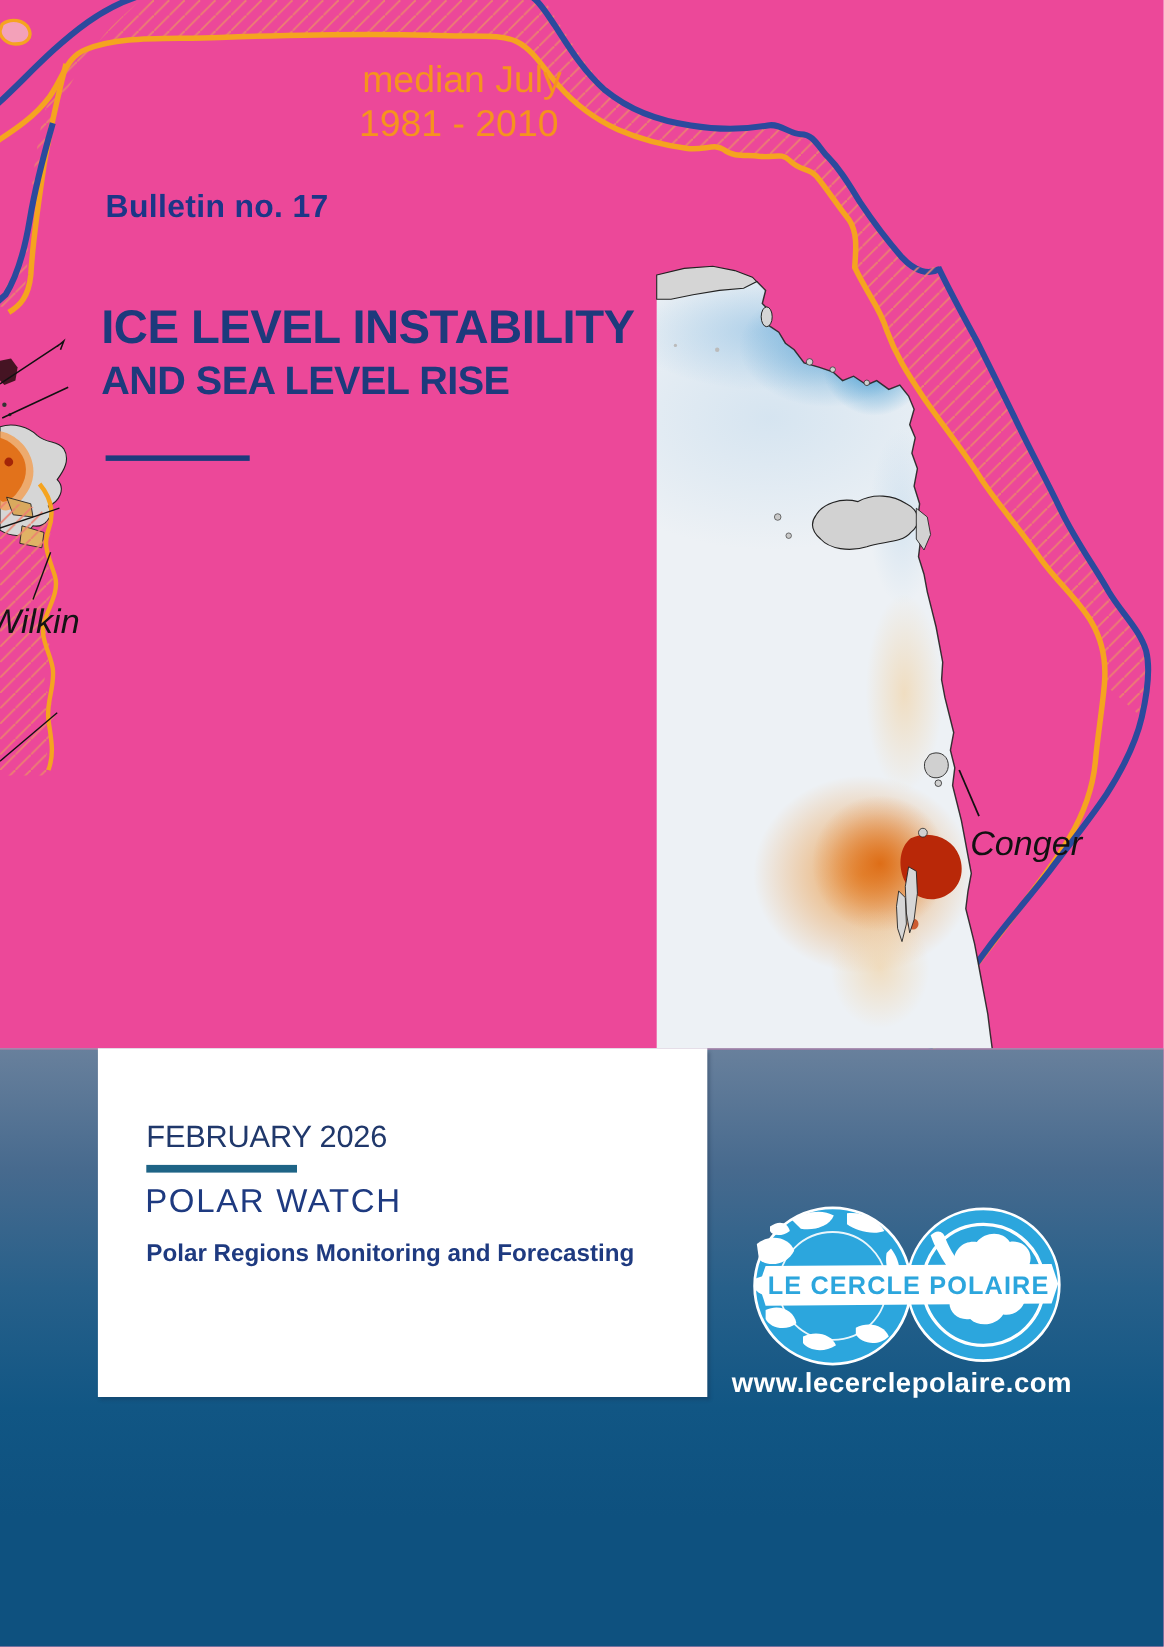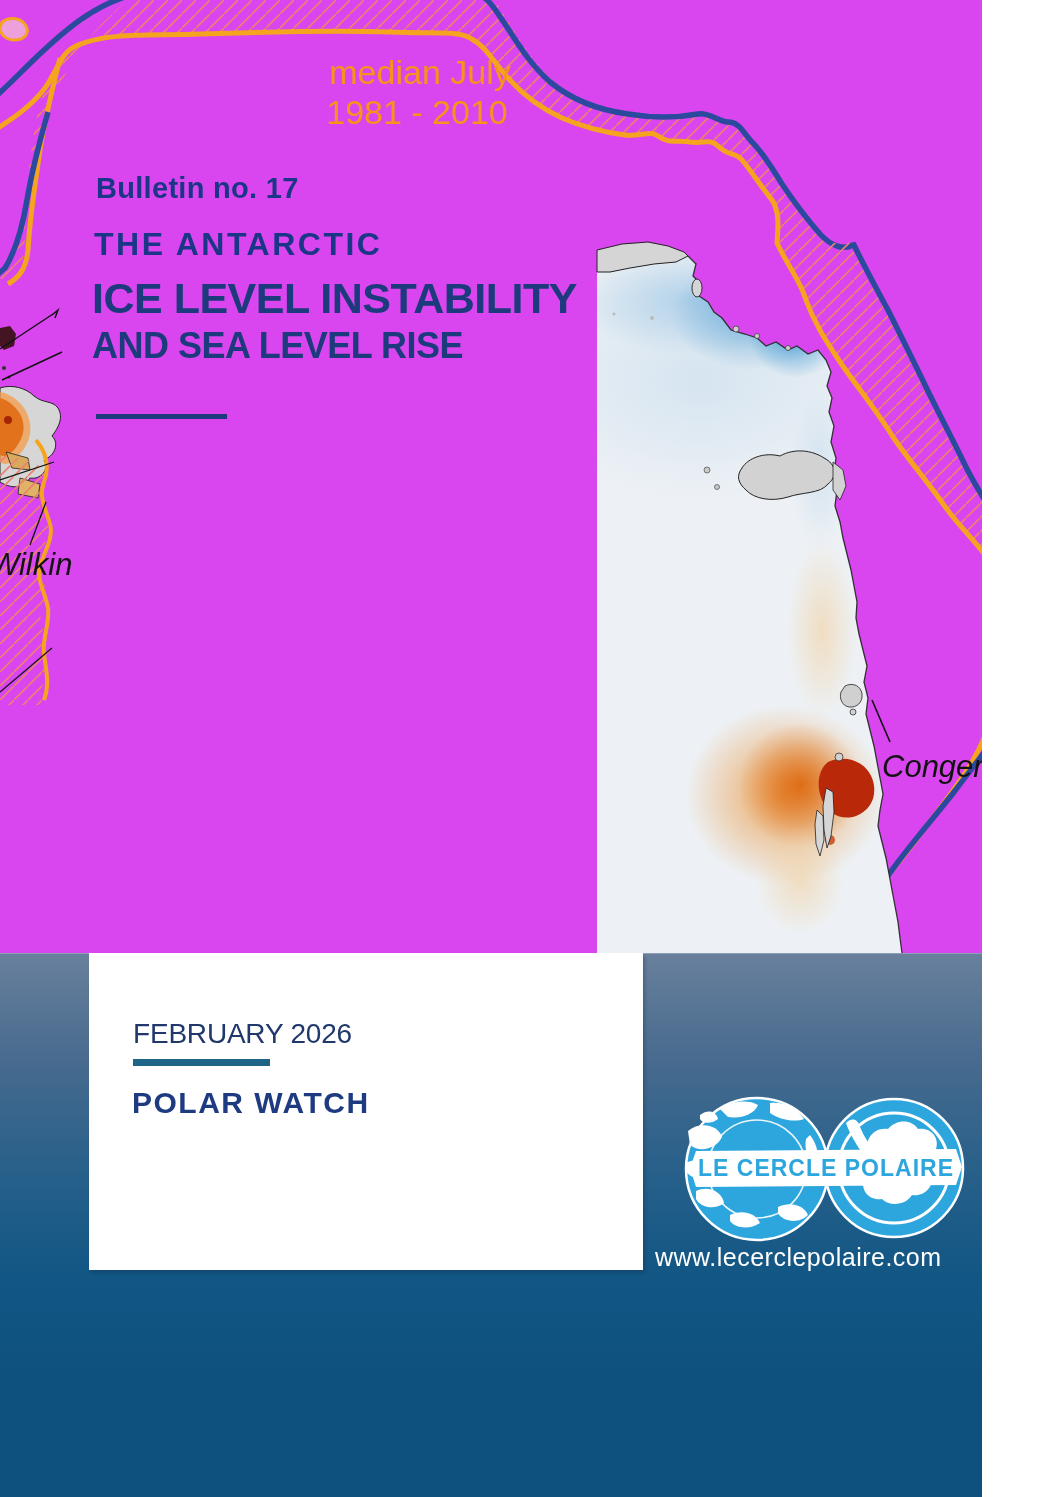--- a/index.html
+++ b/index.html
@@ -1,18 +1,18 @@
 <!DOCTYPE html>
 <html><head>
 <meta charset="utf-8">
 <style>
   html,body{margin:0;padding:0;background:#ffffff;}
   #page{
-    position:relative;width:982px;height:1497px;overflow:hidden;
-    background:#d946ef;font-family:"Liberation Sans",sans-serif;
+    position:relative;width:1058px;height:1497px;overflow:hidden;
+    background:#ec4899;font-family:"Liberation Sans",sans-serif;
   }
   #map-svg{position:absolute;left:0;top:0;}
   
   .bulletin-no{position:absolute;left:96px;top:172px;font-size:29px;font-weight:700;color:#1c3687;letter-spacing:.3px;}
   .heading1{position:absolute;left:94px;top:226px;font-size:32px;font-weight:700;color:#1c3687;letter-spacing:2.5px;}
   .heading2{position:absolute;left:92px;top:274px;font-size:43px;font-weight:700;color:#1d3a7c;letter-spacing:-.5px;}
   .heading3{position:absolute;left:92px;top:325px;font-size:36px;font-weight:700;color:#1d3a7c;letter-spacing:-.5px;}
   .title-rule{position:absolute;left:96px;top:414px;width:131px;height:5px;background:#1d3a7c;}
   
   .band{
@@ -20,27 +20,27 @@
     background:linear-gradient(180deg,#68809c 0%,#476a8e 20%,#27608a 40%,#115684 60%,#0e517f 78%,#0e517f 100%);
     border-top:1px solid #8ea0b5;
   }
   
   .card{
     position:absolute;left:53px;top:953px;width:554px;height:317px;
     background:#ffffff;box-shadow:2px 3px 3px rgba(20,40,70,.28);margin-left:36px;
   }
   .card-date{position:absolute;left:44px;top:65px;font-size:28px;font-weight:400;color:#20386b;letter-spacing:-.2px;}
   .card-rule{position:absolute;left:44px;top:106px;width:137px;height:7px;background:#1e6486;}
-  .card-pub{position:absolute;left:43px;top:133px;font-size:30px;font-weight:700;color:#1e3a80;letter-spacing:1.5px;text-align:center;}
+  .card-pub{position:absolute;left:43px;top:123px;font-size:30px;font-weight:400;color:#1e3a80;letter-spacing:1.5px;text-align:center;}
   .card-tagline{position:absolute;left:44px;top:173px;font-size:22px;font-weight:700;color:#1e3a80;}
   
   #logo-svg{position:absolute;left:660px;top:1075px;}
   .website{
-    position:absolute;left:655px;top:1243px;width:330px;
-    color:#ffffff;font-size:25px;font-weight:400;letter-spacing:.5px;
+    position:absolute;left:655px;top:1243px;width:330px;text-align:center;
+    color:#ffffff;font-size:25px;font-weight:700;letter-spacing:.5px;
   }
 </style>
 </head>
 <body>
 
 <div id="page">
 
   <svg id="map-svg" width="1058" height="1497" viewBox="0 0 1058 1497">
     <defs>
       <pattern id="hatchA" patternUnits="userSpaceOnUse" width="14" height="14">
@@ -162,31 +162,31 @@
     <g font-family="Liberation Sans, sans-serif">
       <text x="420" y="84" text-anchor="middle" font-size="34" fill="#f6931d">median July</text>
       <text x="417" y="124" text-anchor="middle" font-size="34" fill="#f6931d">1981 - 2010</text>
       <text x="-10" y="575" font-size="31" font-style="italic" fill="#141414">Wilkin</text>
       <path d="M872,700 L890,742" stroke="#111" stroke-width="1.6"></path>
       <text x="882" y="777" font-size="31" font-style="italic" fill="#111111">Conger</text>
     </g>
   </svg>
 
   <div class="bulletin-no">Bulletin no. 17</div>
-  <div class="heading1">THE ANTARCTIC</div>
   <div class="heading2">ICE LEVEL INSTABILITY</div>
   <div class="heading3">AND SEA LEVEL RISE</div>
   <div class="title-rule"></div>
 
   <div class="band"></div>
 
   <div class="card">
     <div class="card-date">FEBRUARY 2026</div>
     <div class="card-rule"></div>
     <div class="card-pub">POLAR WATCH</div>
+    <div class="card-tagline">Polar Regions Monitoring and Forecasting</div>
   </div>
 
   <svg id="logo-svg" width="320" height="180" viewBox="0 0 320 180">
 
     <g>
       <circle cx="97" cy="94" r="71" fill="#2ca6dd" stroke="#ffffff" stroke-width="2.5"></circle>
       <circle cx="97" cy="94" r="49" fill="none" stroke="#ffffff" stroke-width="1.6" opacity=".9"></circle>
       <path d="M60,34 C72,26 88,24 98,30 C94,40 80,44 68,42 Z" fill="#fff"></path>
       <path d="M110,28 C124,26 138,34 144,44 C134,48 118,44 110,38 Z" fill="#fff"></path>
       <path d="M150,60 C158,70 160,84 156,94 C148,88 144,74 146,64 Z" fill="#fff"></path>

